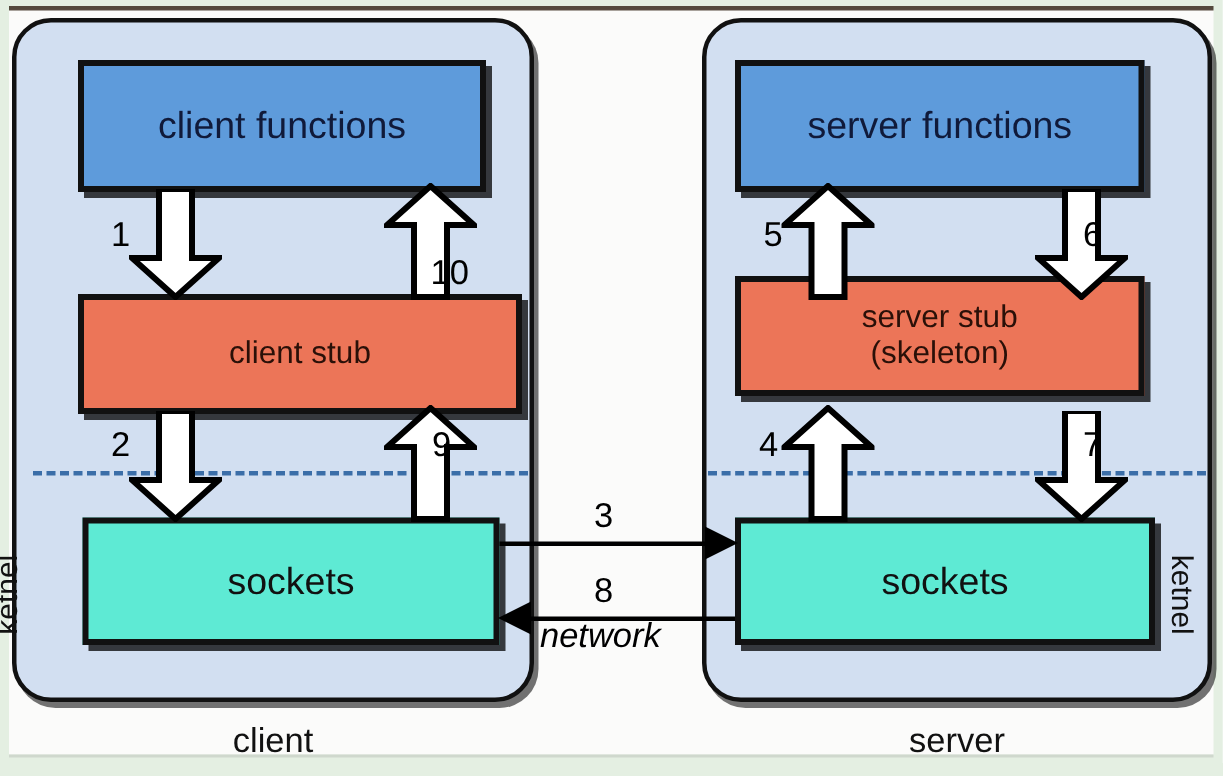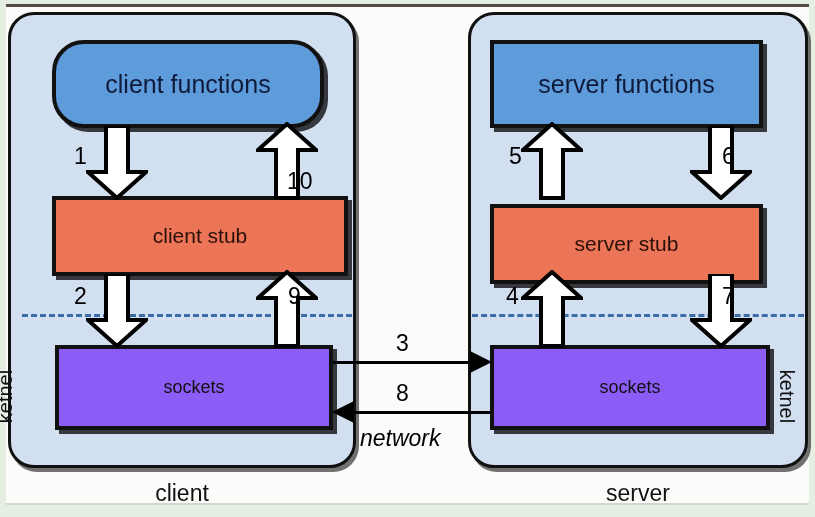--- a/index.html
+++ b/index.html
@@ -43,28 +43,28 @@
     border:4px solid #111;
     box-sizing:border-box;
     box-shadow:4px 4px 0 rgba(0,0,0,.75);
     display:flex;align-items:center;justify-content:center;
     text-align:center;
     color:#14142a;
     line-height:1.12;
   }
   .box.fn{background:#5e9bdb;font-size:25px;color:#101a3a;}
   .box.stub{background:#ec7558;font-size:21px;color:#2a1008;}
-  .box.sock{background:#8b5cf6;font-size:18px;color:#111;}
-
-  .fn.l{left:52px;top:40px;width:272px;height:88px;border-radius:32px;}
+  .box.sock{background:#5eead4;font-size:25px;color:#111;}
+
+  .fn.l{left:52px;top:40px;width:272px;height:88px;}
   .stub.l{left:52px;top:196px;width:296px;height:80px;}
   .sock.l{left:55px;top:345px;width:278px;height:85px;}
 
   .fn.r{left:490px;top:40px;width:273px;height:88px;}
-  .stub.r{left:490px;top:204px;width:273px;height:80px;}
+  .stub.r{left:490px;top:184px;width:273px;height:80px;}
   .sock.r{left:490px;top:345px;width:280px;height:85px;}
 
   
   .varrow{position:absolute;}
   .varrow svg{display:block;}
 
   
   .num{
     position:absolute;
     font-size:23px;color:#000;
@@ -150,20 +150,21 @@
   <div class="panel server"></div>
   <div class="dashed r"></div>
 
   <div class="box fn r">
     <span>server functions</span>
   </div>
 
   <div class="box stub r">
     <span>
       <span>server stub</span><br>
+      <span>(skeleton)</span>
     </span>
   </div>
 
   <div class="box sock r">
     <span>sockets</span>
   </div>
 
   <div class="varrow" style="left:521px;top:122px;">
     <svg width="62" height="78" viewBox="0 0 62 78">
       <polygon points="31,2 60,28 42,28 42,76 20,76 20,28 2,28" fill="#ffffff" stroke="#000000" stroke-width="4" stroke-linejoin="miter"></polygon>
@@ -203,18 +204,18 @@
   <div class="num" style="left:396px;top:330px;">3</div>
 
   <div class="hline" style="left:337px;top:411px;width:153px;"></div>
   <div class="varrow" style="left:330px;top:399px;">
     <svg width="26" height="26" viewBox="0 0 26 26">
       <polygon points="24,2 2,13 24,24" fill="#000000"></polygon>
     </svg>
   </div>
   <div class="num" style="left:396px;top:380px;">8</div>
 
-  <div class="netlabel" style="left:360px;top:425px;">network</div>
+  <div class="netlabel" style="left:360px;top:410px;">network</div>
 
   <div class="caption" style="left:568px;top:480px;width:140px;">server</div>
   <div class="caption" style="left:112px;top:480px;width:140px;">client</div>
 
 </div>
 
 </body></html>

